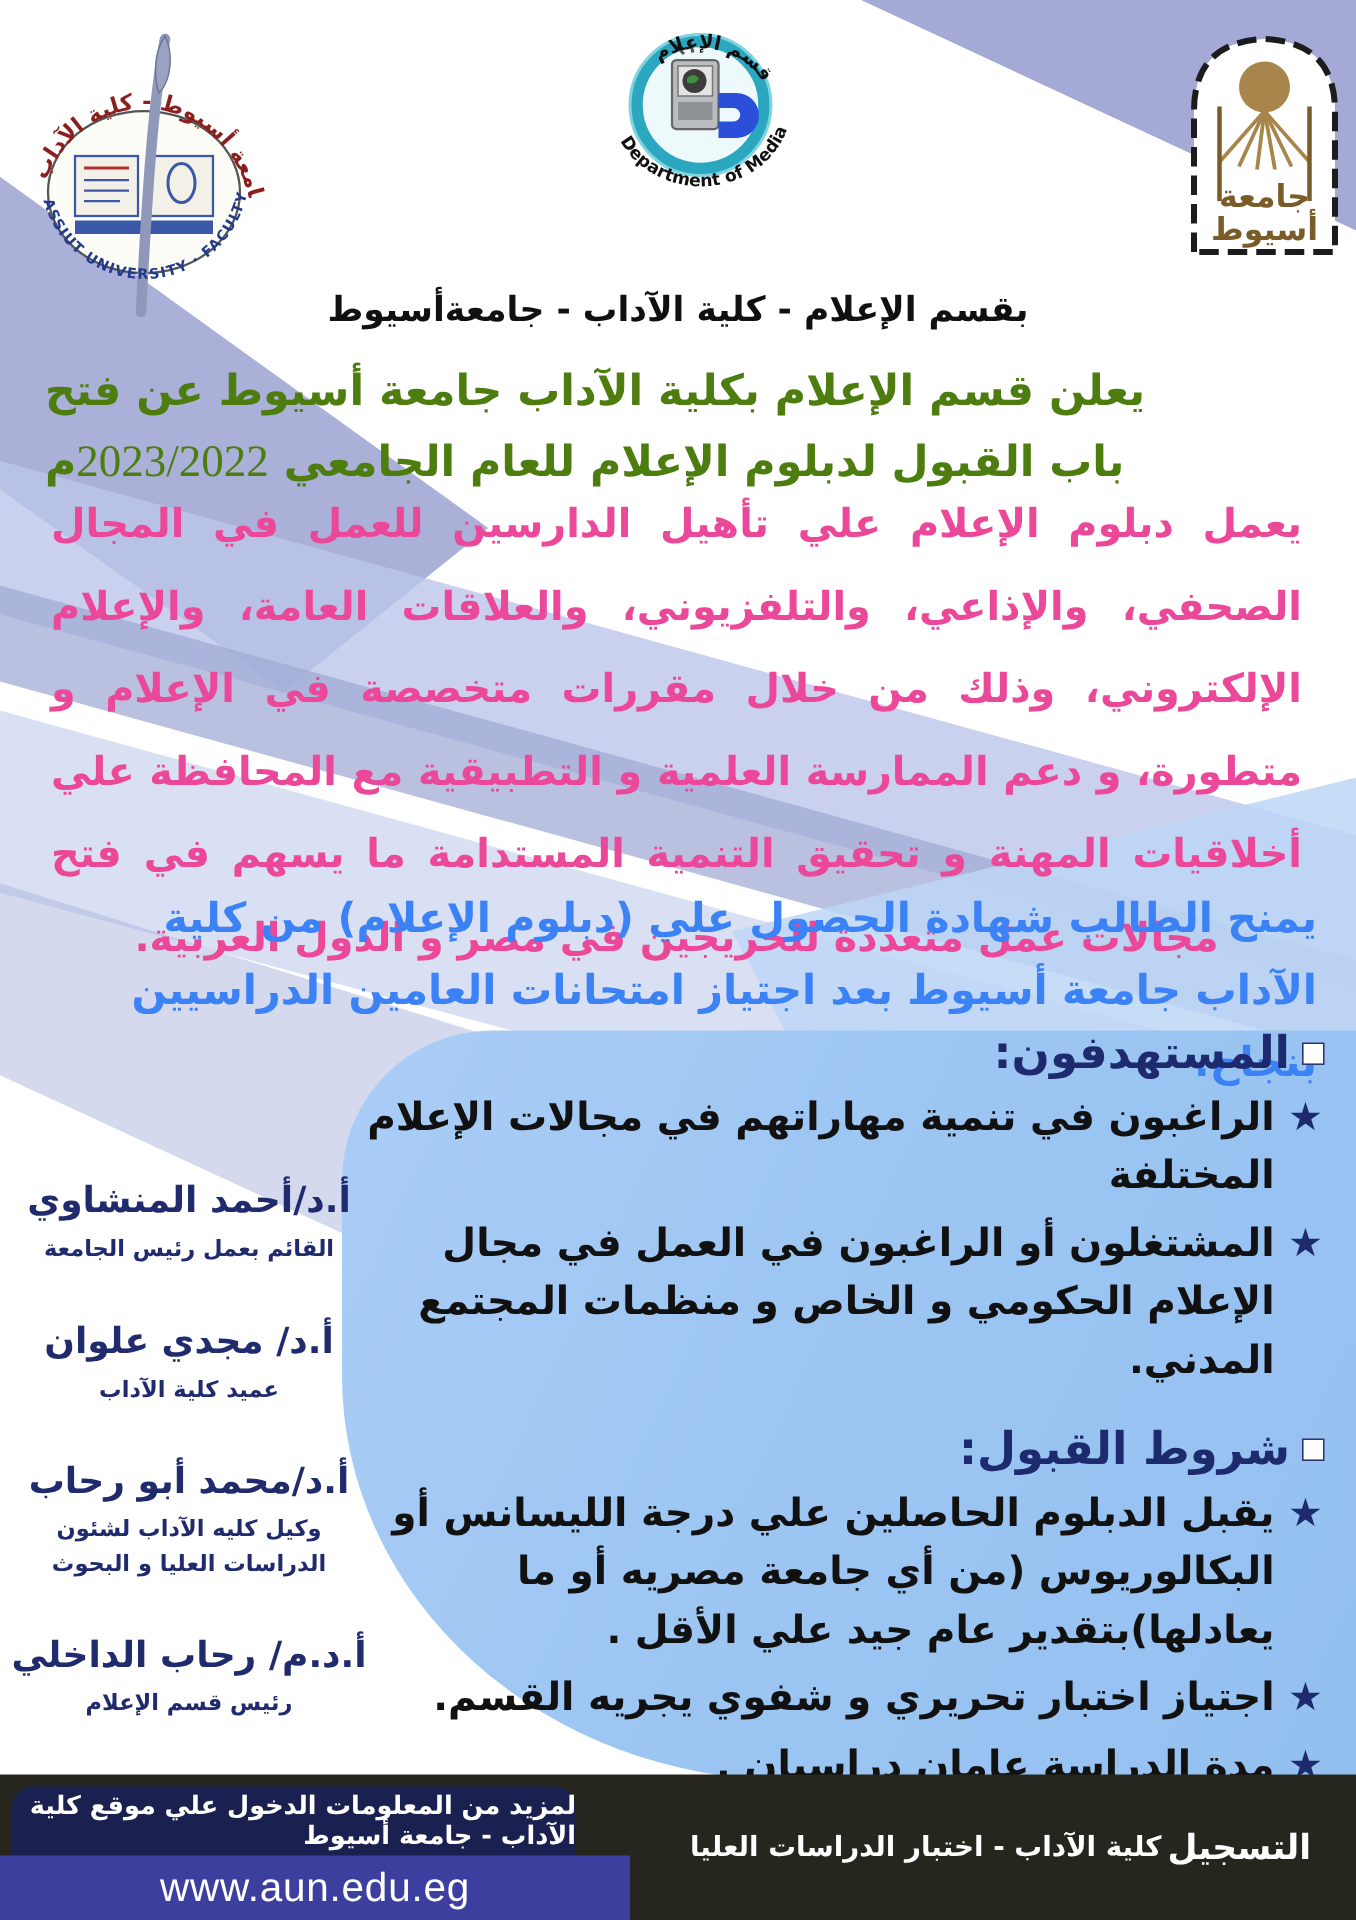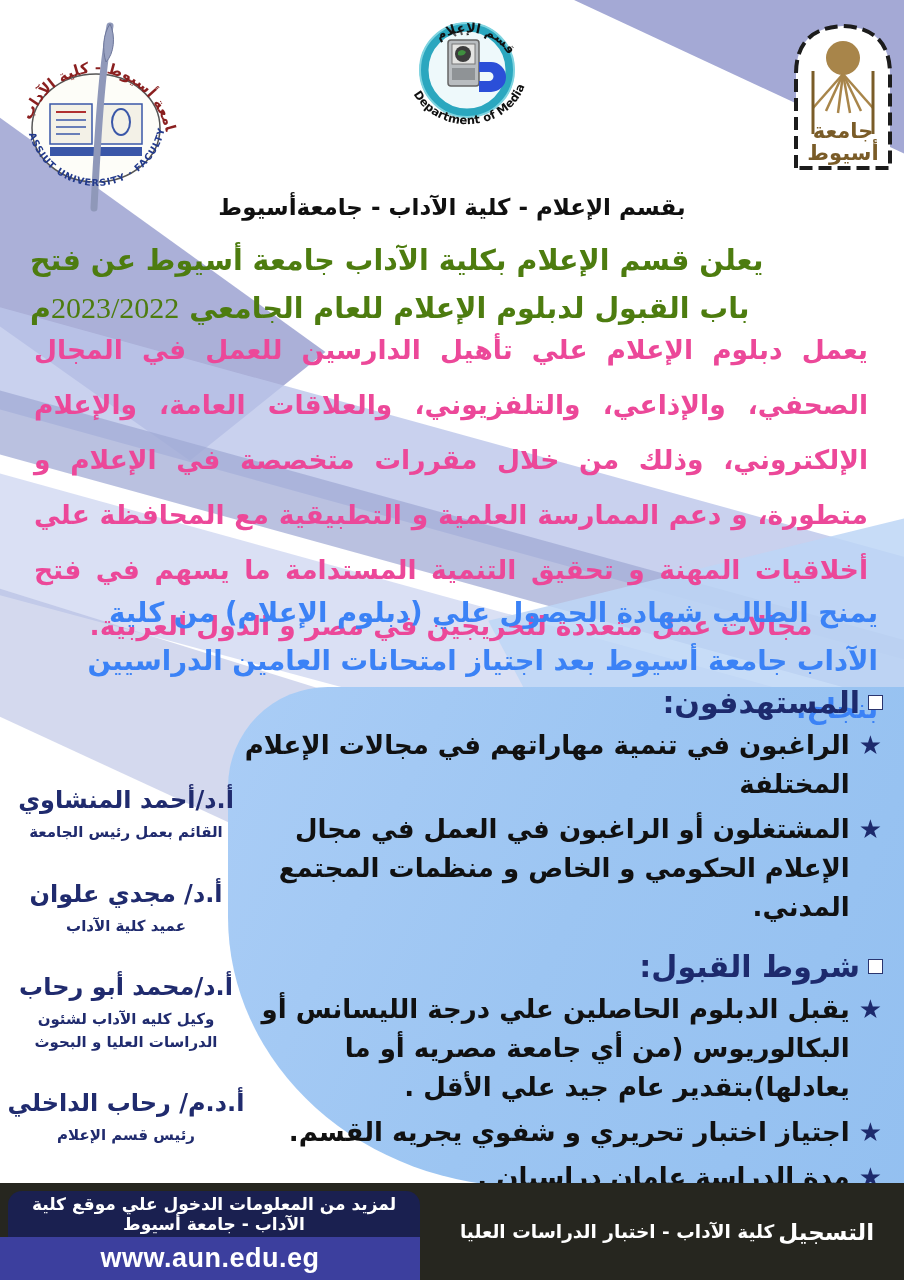--- a/index.html
+++ b/index.html
@@ -69,29 +69,29 @@
   
   .officials{
     position:absolute;left:4px;top:786px;width:244px;
     display:flex;flex-direction:column;gap:36px;text-align:center;direction:rtl;
   }
   .off-name{font-size:24px;font-weight:700;color:#202b6e;}
   .off-title{font-size:15px;font-weight:700;color:#202b6e;margin-top:7px;line-height:1.5;}
   
   .footer{position:absolute;left:0;right:0;bottom:0;height:97px;background:#26261f;}
   .info-banner{
-    position:absolute;left:8px;bottom:43px;width:412px;height:46px;
+    position:absolute;left:8px;bottom:43px;width:376px;height:46px;
     background:#1a2050;border-radius:14px 14px 0 0;
     display:flex;align-items:center;justify-content:center;direction:rtl;
-    color:#ffffff;font-size:17px;font-weight:700;text-align:center;
+    color:#ffffff;font-size:17px;font-weight:700;
   }
   .website{
     position:absolute;left:0;bottom:0;width:420px;height:43px;background:#3c3f9e;
     display:flex;align-items:center;justify-content:center;
-    color:#ffffff;font-size:27px;font-weight:700;
+    color:#ffffff;font-size:27px;font-weight:400;
     font-family:"Liberation Sans",sans-serif;letter-spacing:.5px;
   }
   .registration{
     position:absolute;left:430px;right:0;bottom:0;height:97px;direction:rtl;
     display:flex;flex-direction:row;align-items:center;justify-content:center;gap:4px;
     color:#ffffff;
   }
   .reg-title{font-size:23px;font-weight:700;}
   .reg-body{font-size:18.5px;font-weight:700;}
   svg text{font-family:"DejaVu Sans",sans-serif;}

